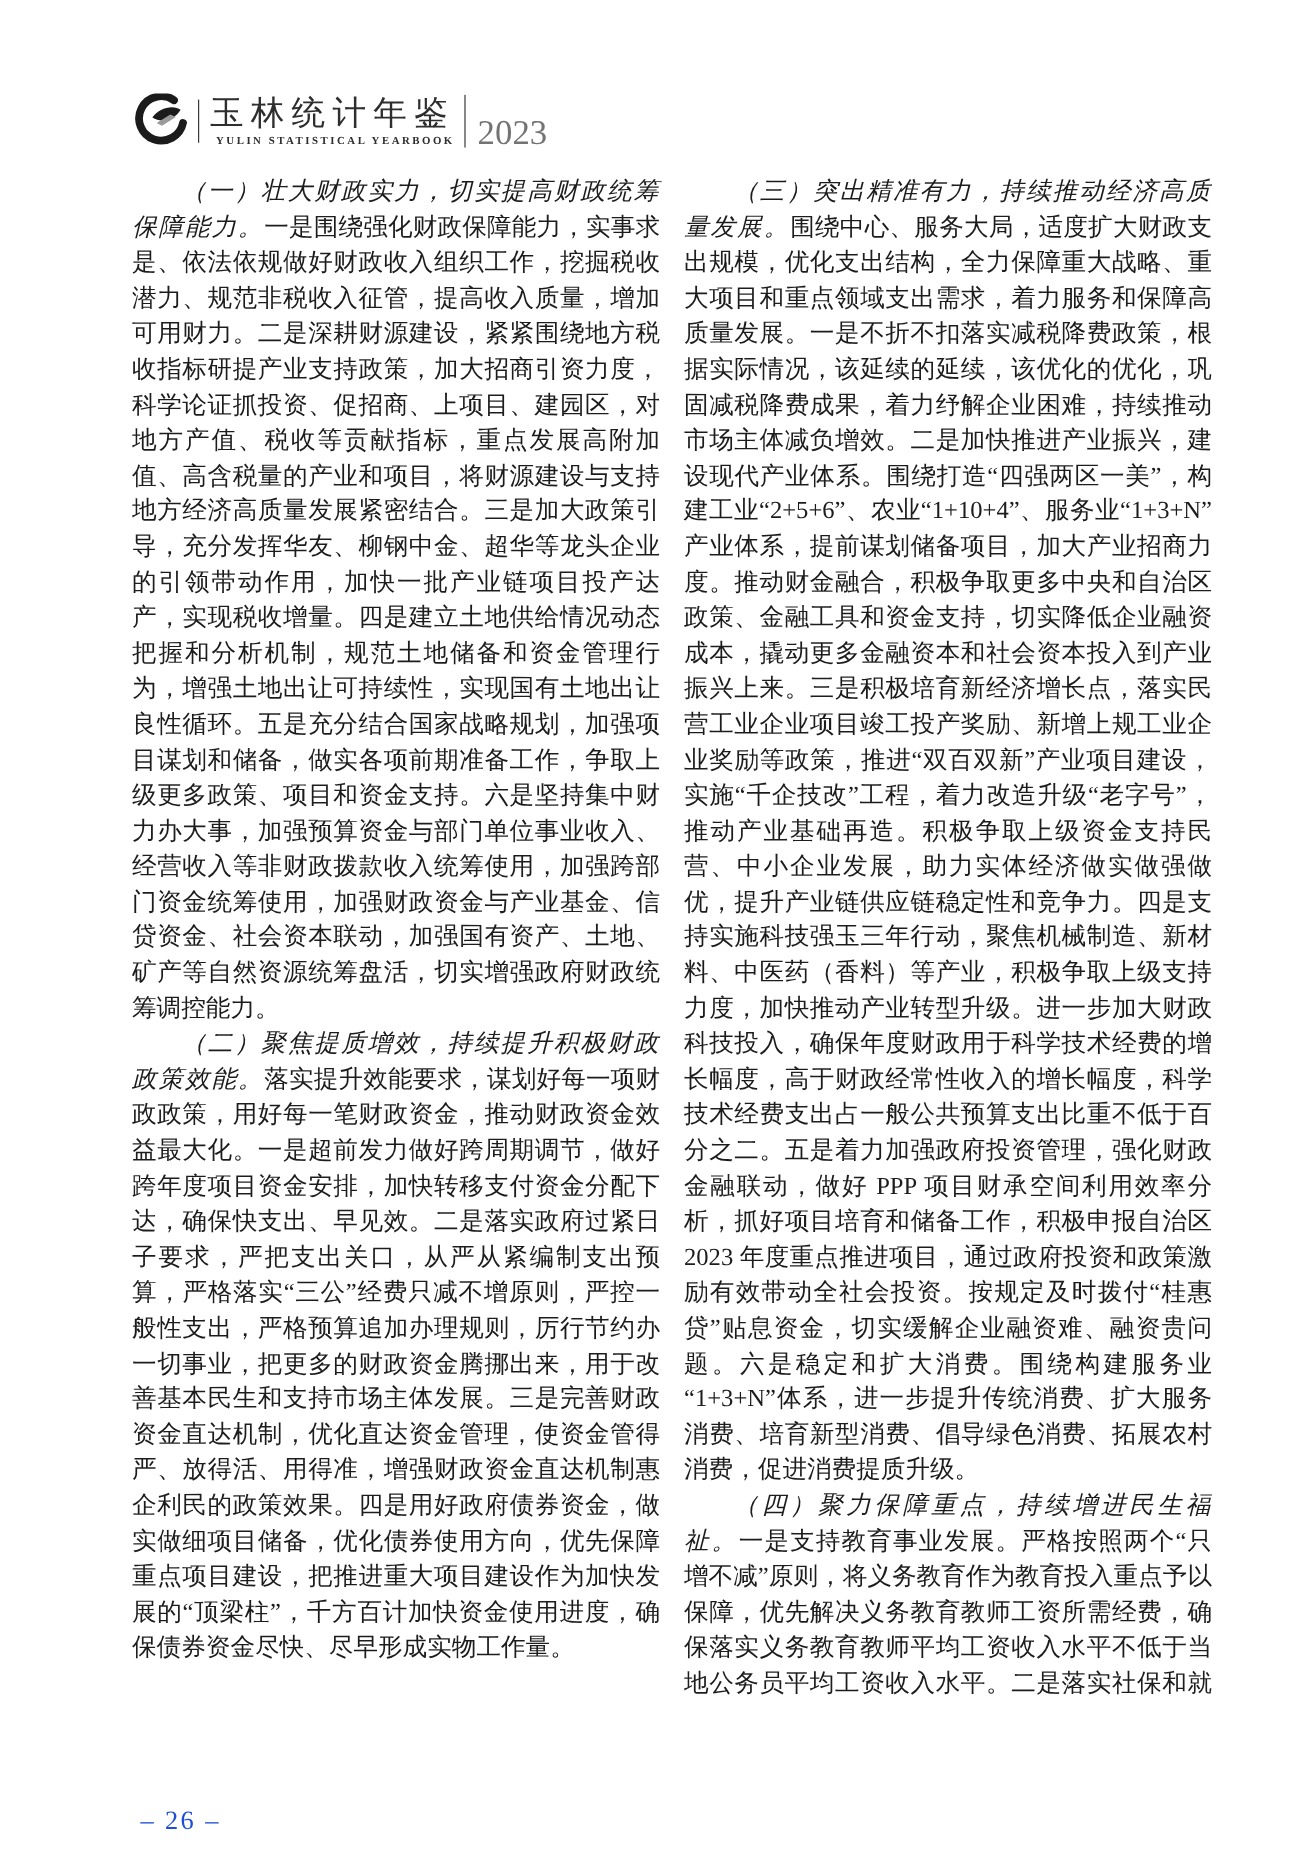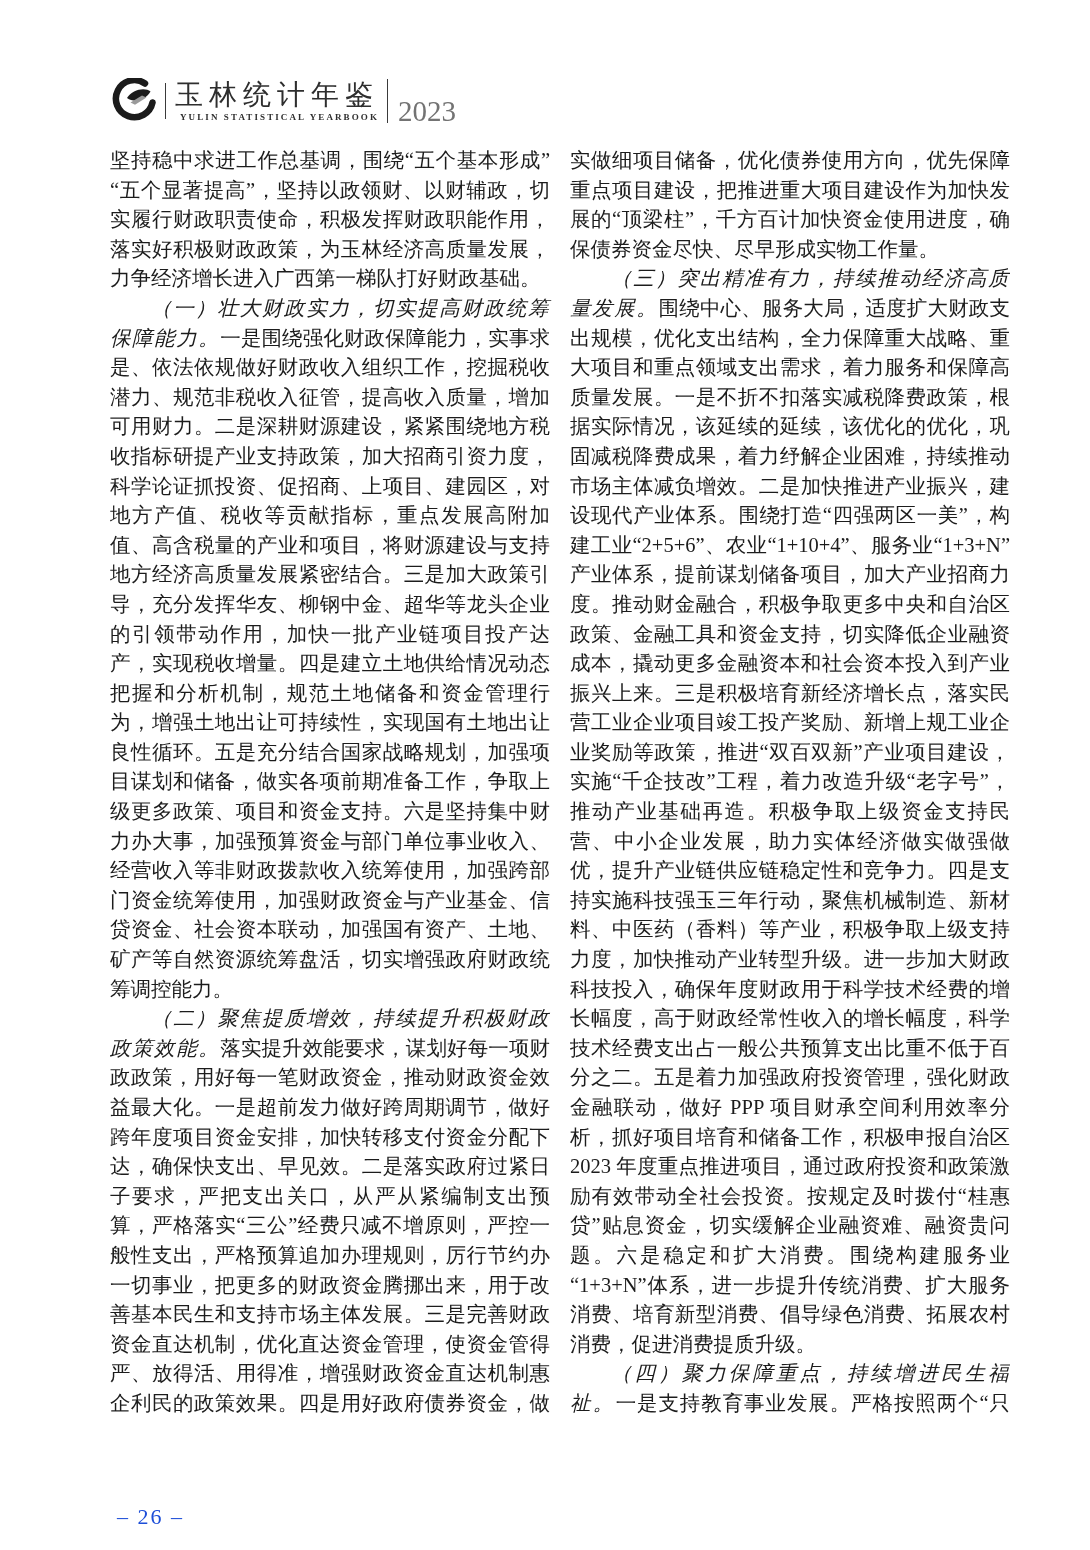--- a/index.html
+++ b/index.html
@@ -76,21 +76,20 @@
     <div class="hdr-div d1"></div>
     <div class="title-block">
       <div class="title-cn">玉林统计年鉴</div>
       <div class="title-en">YULIN STATISTICAL YEARBOOK</div>
     </div>
     <div class="hdr-div d2"></div>
     <div class="year">2023</div>
   </div>
 
   <div class="columns">
-    <p class="continuation"><span class="sec-head"></span><span>坚持稳中求进工作总基调，围绕“五个基本形成”“五个显著提高”，坚持以政领财、以财辅政，切实履行财政职责使命，积极发挥财政职能作用，落实好积极财政政策，为玉林经济高质量发展，力争经济增长进入广西第一梯队打好财政基础。</span></p>
     <p><span class="sec-head">（一）壮大财政实力，切实提高财政统筹保障能力。</span><span>一是围绕强化财政保障能力，实事求是、依法依规做好财政收入组织工作，挖掘税收潜力、规范非税收入征管，提高收入质量，增加可用财力。二是深耕财源建设，紧紧围绕地方税收指标研提产业支持政策，加大招商引资力度，科学论证抓投资、促招商、上项目、建园区，对地方产值、税收等贡献指标，重点发展高附加值、高含税量的产业和项目，将财源建设与支持地方经济高质量发展紧密结合。三是加大政策引导，充分发挥华友、柳钢中金、超华等龙头企业的引领带动作用，加快一批产业链项目投产达产，实现税收增量。四是建立土地供给情况动态把握和分析机制，规范土地储备和资金管理行为，增强土地出让可持续性，实现国有土地出让良性循环。五是充分结合国家战略规划，加强项目谋划和储备，做实各项前期准备工作，争取上级更多政策、项目和资金支持。六是坚持集中财力办大事，加强预算资金与部门单位事业收入、经营收入等非财政拨款收入统筹使用，加强跨部门资金统筹使用，加强财政资金与产业基金、信贷资金、社会资本联动，加强国有资产、土地、矿产等自然资源统筹盘活，切实增强政府财政统筹调控能力。</span></p>
     <p><span class="sec-head">（二）聚焦提质增效，持续提升积极财政政策效能。</span><span>落实提升效能要求，谋划好每一项财政政策，用好每一笔财政资金，推动财政资金效益最大化。一是超前发力做好跨周期调节，做好跨年度项目资金安排，加快转移支付资金分配下达，确保快支出、早见效。二是落实政府过紧日子要求，严把支出关口，从严从紧编制支出预算，严格落实“三公”经费只减不增原则，严控一般性支出，严格预算追加办理规则，厉行节约办一切事业，把更多的财政资金腾挪出来，用于改善基本民生和支持市场主体发展。三是完善财政资金直达机制，优化直达资金管理，使资金管得严、放得活、用得准，增强财政资金直达机制惠企利民的政策效果。四是用好政府债券资金，做实做细项目储备，优化债券使用方向，优先保障重点项目建设，把推进重大项目建设作为加快发展的“顶梁柱”，千方百计加快资金使用进度，确保债券资金尽快、尽早形成实物工作量。</span></p>
     <p><span class="sec-head">（三）突出精准有力，持续推动经济高质量发展。</span><span>围绕中心、服务大局，适度扩大财政支出规模，优化支出结构，全力保障重大战略、重大项目和重点领域支出需求，着力服务和保障高质量发展。一是不折不扣落实减税降费政策，根据实际情况，该延续的延续，该优化的优化，巩固减税降费成果，着力纾解企业困难，持续推动市场主体减负增效。二是加快推进产业振兴，建设现代产业体系。围绕打造“四强两区一美”，构建工业“2+5+6”、农业“1+10+4”、服务业“1+3+N”产业体系，提前谋划储备项目，加大产业招商力度。推动财金融合，积极争取更多中央和自治区政策、金融工具和资金支持，切实降低企业融资成本，撬动更多金融资本和社会资本投入到产业振兴上来。三是积极培育新经济增长点，落实民营工业企业项目竣工投产奖励、新增上规工业企业奖励等政策，推进“双百双新”产业项目建设，实施“千企技改”工程，着力改造升级“老字号”，推动产业基础再造。积极争取上级资金支持民营、中小企业发展，助力实体经济做实做强做优，提升产业链供应链稳定性和竞争力。四是支持实施科技强玉三年行动，聚焦机械制造、新材料、中医药（香料）等产业，积极争取上级支持力度，加快推动产业转型升级。进一步加大财政科技投入，确保年度财政用于科学技术经费的增长幅度，高于财政经常性收入的增长幅度，科学技术经费支出占一般公共预算支出比重不低于百分之二。五是着力加强政府投资管理，强化财政金融联动，做好 PPP 项目财承空间利用效率分析，抓好项目培育和储备工作，积极申报自治区 2023 年度重点推进项目，通过政府投资和政策激励有效带动全社会投资。按规定及时拨付“桂惠贷”贴息资金，切实缓解企业融资难、融资贵问题。六是稳定和扩大消费。围绕构建服务业“1+3+N”体系，进一步提升传统消费、扩大服务消费、培育新型消费、倡导绿色消费、拓展农村消费，促进消费提质升级。</span></p>
     <p><span class="sec-head">（四）聚力保障重点，持续增进民生福祉。</span><span>一是支持教育事业发展。严格按照两个“只增不减”原则，将义务教育作为教育投入重点予以保障，优先解决义务教育教师工资所需经费，确保落实义务教育教师平均工资收入水平不低于当地公务员平均工资收入水平。二是落实社保和就业政策。落实养老保险基金缺口补助资金，确保按时发放。做好民</span></p>
   </div>
 
   <div class="page-number">– 26 –</div>
 
 </div>
 

